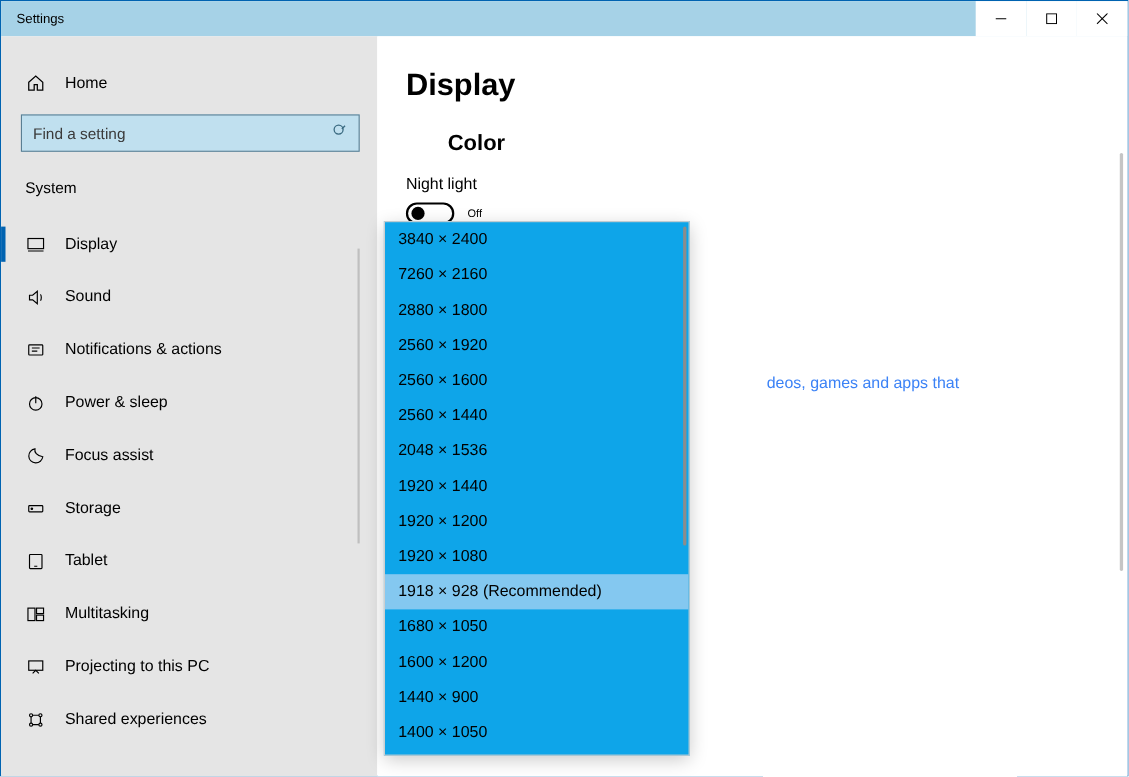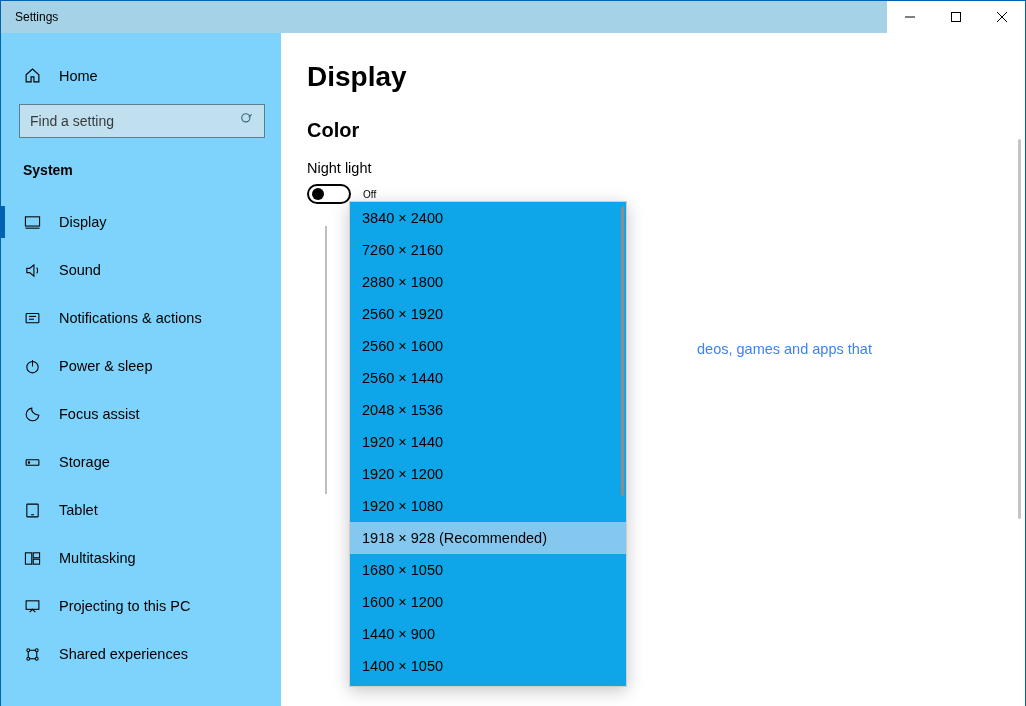--- a/index.html
+++ b/index.html
@@ -16,53 +16,53 @@
   .titlebar-left { display: flex; align-items: center; padding-left: 14px; gap: 8px; }
   .titlebar-title { font-size: 12px; color: #000; }
   .titlebar-controls { display: flex; }
   .titlebar-btn {
     width: 46px; height: 32px; display: flex; align-items: center; justify-content: center;
     background: #fff; cursor: pointer;
   }
   .titlebar-btn svg { stroke: #000; }
   .body { display: flex; height: calc(706px - 33px); }
   .sidebar {
-    width: 280px; background: #7dd3fc; padding-top: 24px;
+    width: 342px; background: #e5e5e5; padding-top: 24px;
     display: flex; flex-direction: column; position: relative;
   }
   .home-row {
     display: flex; align-items: center; gap: 18px; padding: 10px 0 10px 22px;
     font-size: 14.5px; cursor: pointer;
   }
   .home-row .icon { width: 18px; display:flex; align-items:center; justify-content:center; }
   .search-wrap { padding: 10px 16px 14px 18px; }
   .search {
     width: 100%; height: 34px; border: 1px solid #5a7f93; background: #c0e0ef;
     display: flex; align-items: center; padding: 0 10px; justify-content: flex-end;
   }
   .search input {
     border: none; background: transparent; outline: none; font-size: 14px;
     color: #3a3a3a; width: 100%;
   }
   .search input::placeholder { color: #3a3a3a; }
-  .section-label { font-size: 14px; font-weight: 700; padding: 10px 0 10px 22px; }
+  .section-label { font-size: 14px; font-weight: 400; padding: 10px 0 10px 22px; }
   .nav { margin-top: 10px; }
   .nav-item {
     display: flex; align-items: center; gap: 18px; padding: 0 0 0 22px;
     height: 48px; font-size: 14.5px; cursor: pointer; position: relative;
   }
   .nav-item .icon { width:18px; display:flex; align-items:center; justify-content:center; color:#000; }
   .nav-item.active::before {
     content:""; position:absolute; left:0; top:8px; bottom:8px; width:4px; background:#0063b1;
   }
   .main {
     flex: 1; background: #fff; padding: 28px 0 0 26px; position: relative; overflow: hidden;
   }
   .main h1 { font-size: 28px; font-weight: 600; margin-bottom: 26px; }
-  .main h2 { font-size: 20px; font-weight: 600; margin-bottom: 18px; }
+  .main h2 { font-size: 20px; font-weight: 600; margin-bottom: 18px; margin-left: 38px; }
   .field-label { font-size: 14.5px; margin-bottom: 8px; }
   .toggle-row { display:flex; align-items:center; gap:12px; }
   .toggle {
     width: 44px; height: 20px; border: 2px solid #000; border-radius: 10px;
     position: relative; background:#fff;
   }
   .toggle::after {
     content:""; position:absolute; left:3px; top:2px; width:12px; height:12px;
     border-radius:50%; background:#000;
   }

